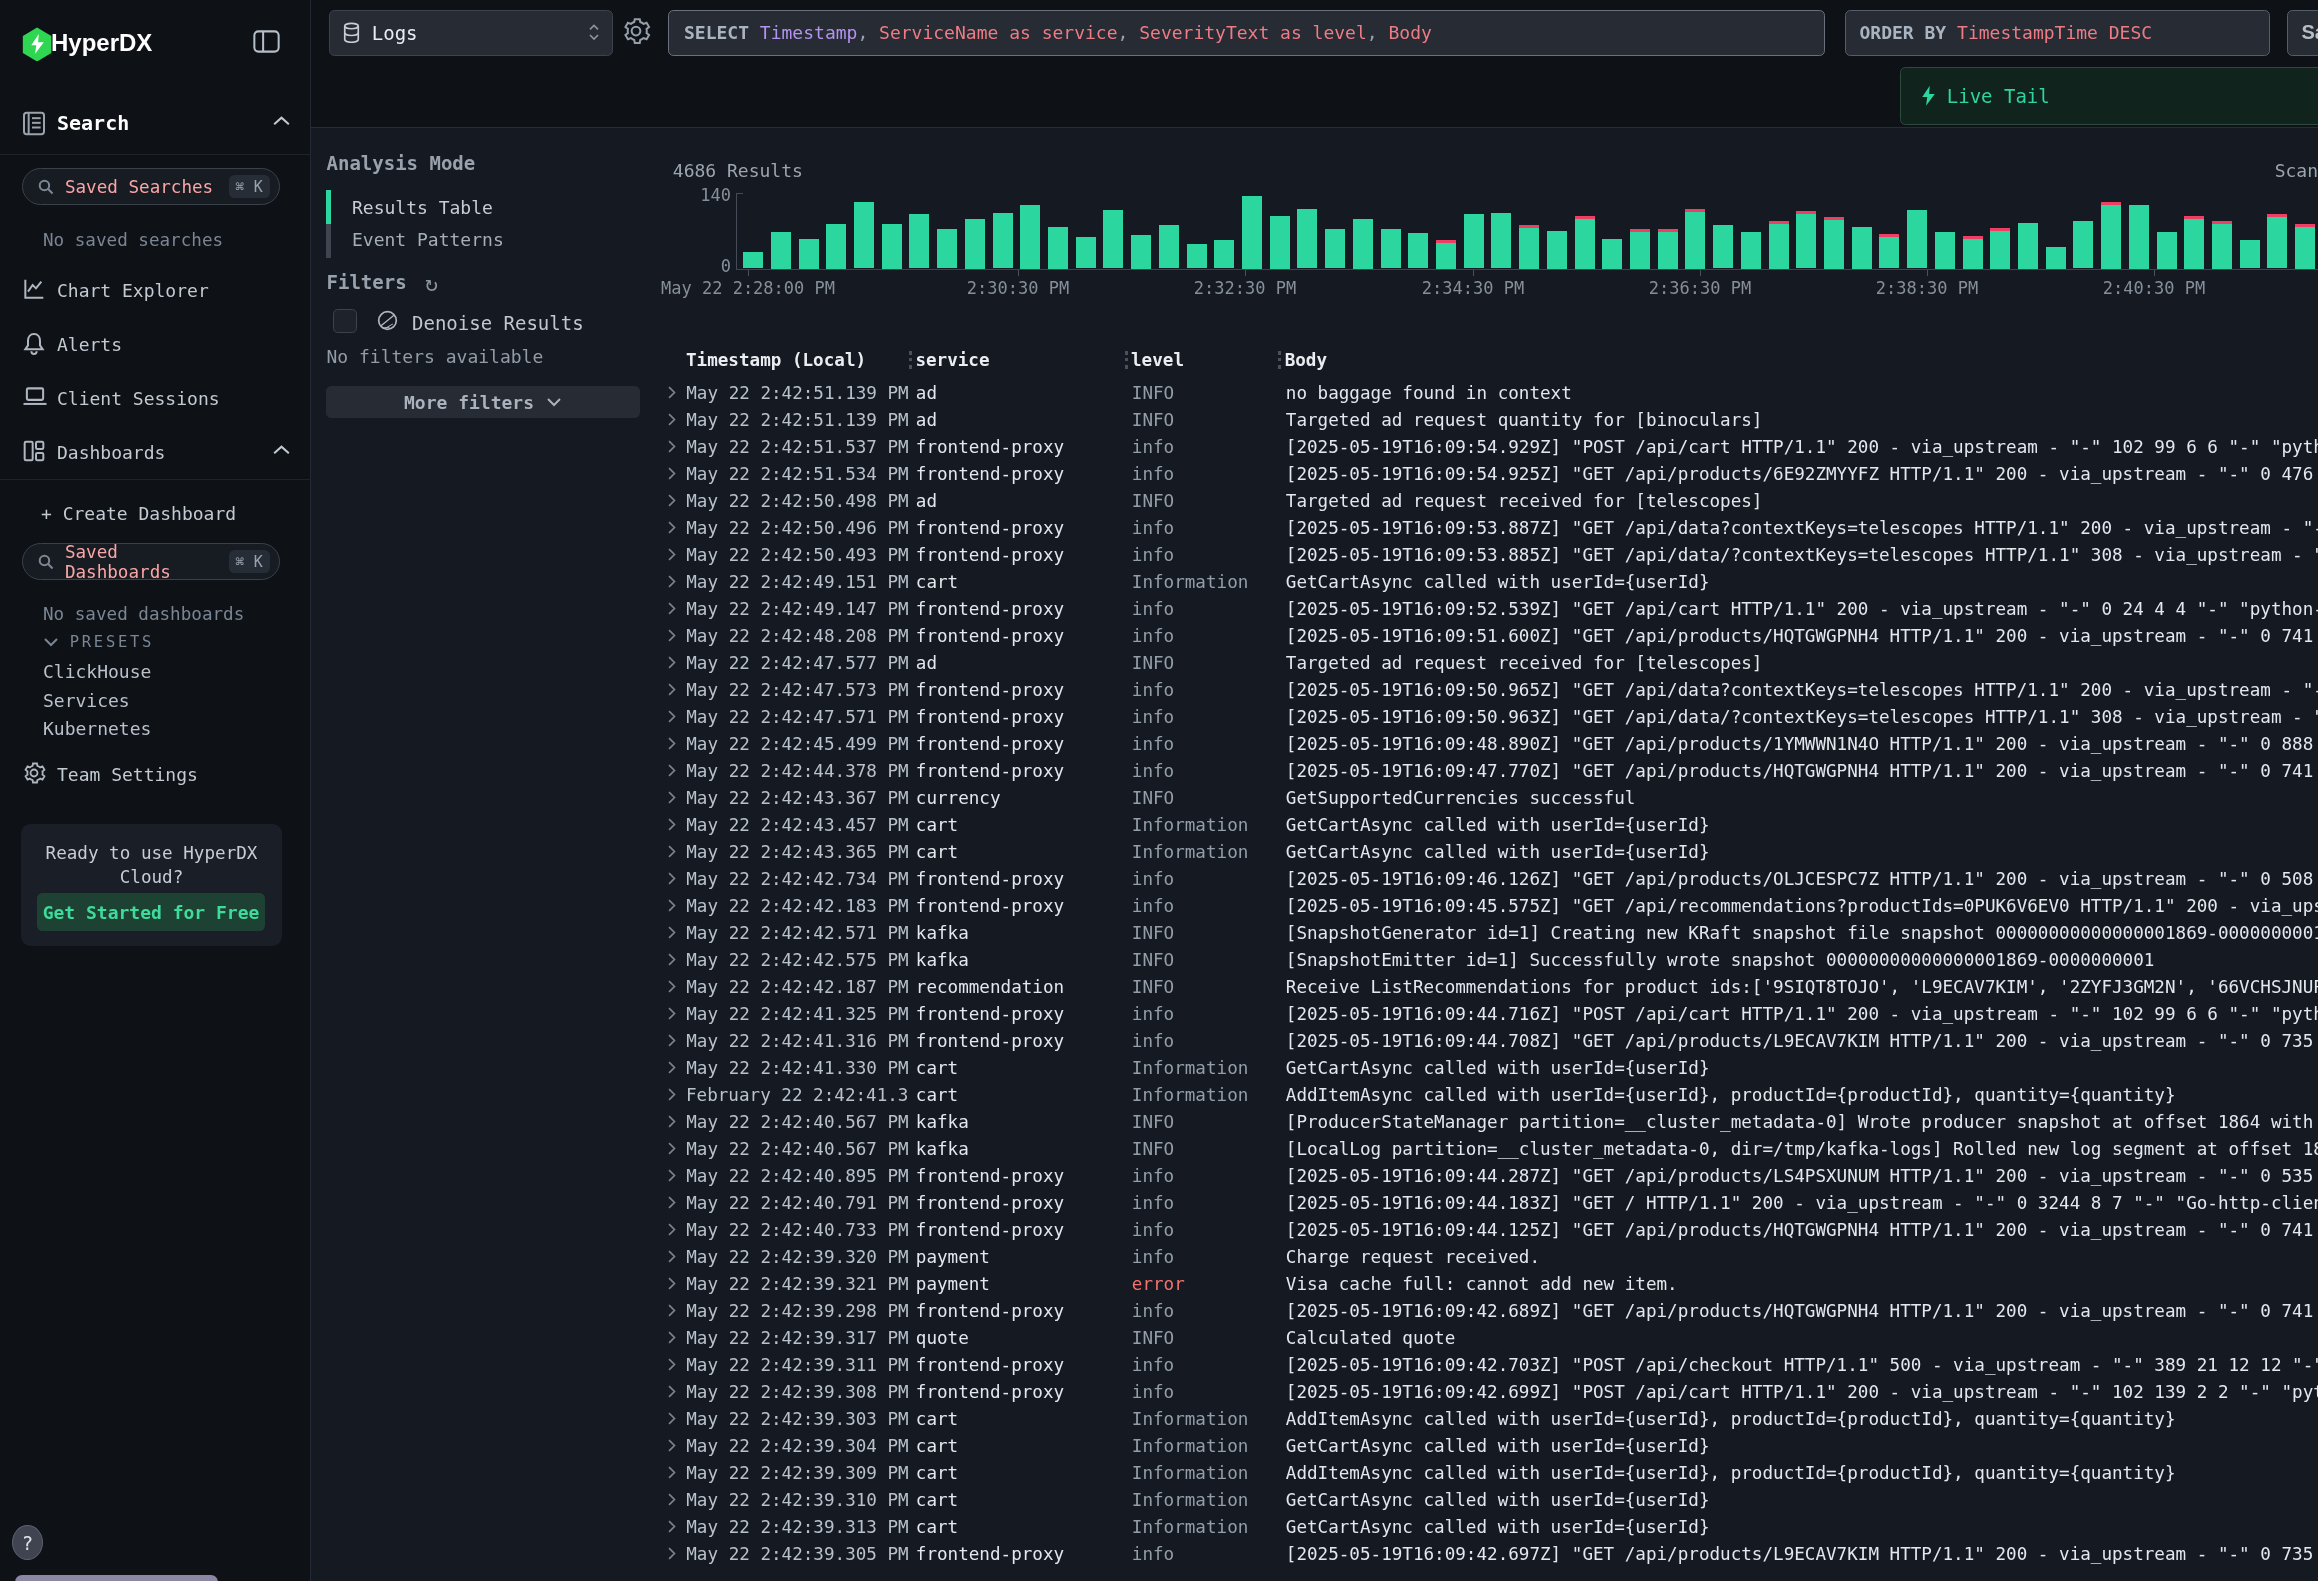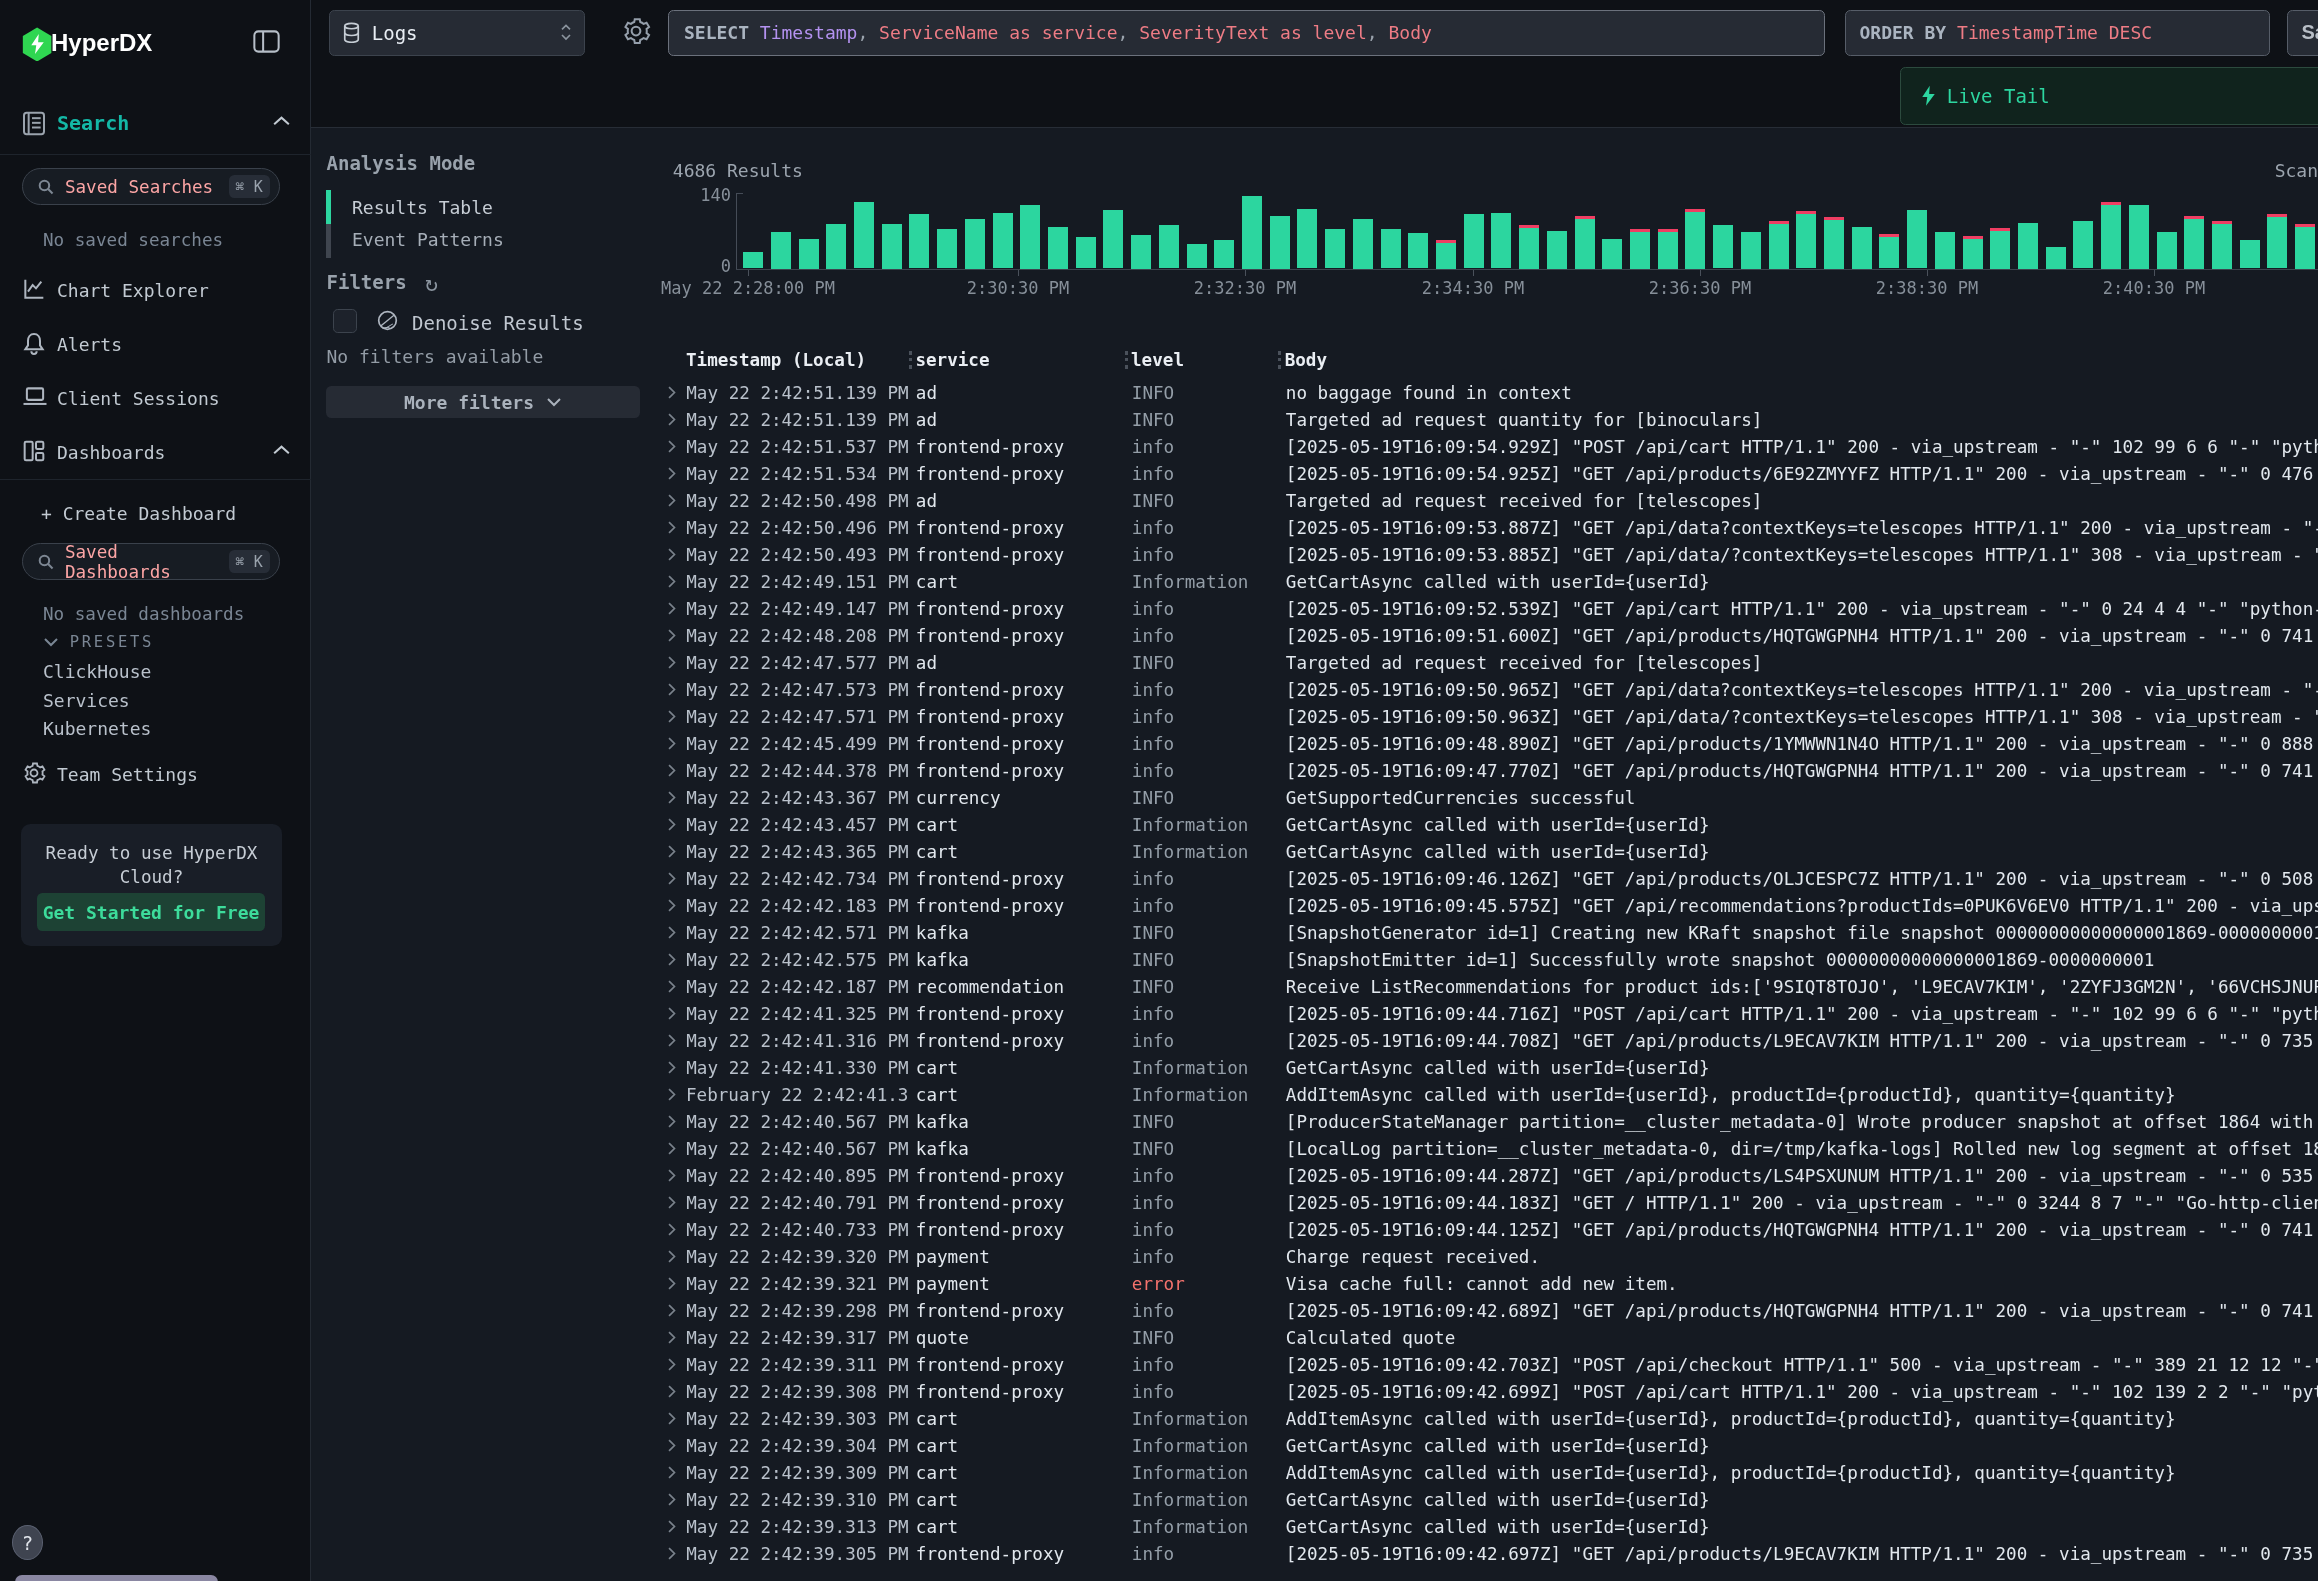--- a/index.html
+++ b/index.html
@@ -7,21 +7,21 @@
   body { position:relative; background:#151a22; font-family:"DejaVu Sans Mono","Liberation Mono",monospace; color:#dbe2ea; }
 
   
   .sidebar { position:absolute; left:0; top:0; width:311px; height:1582px; background:#0e1116; border-right:1.4px solid #242a33; z-index:5; }
   .logo-row { position:absolute; left:0; top:26px; width:311px; height:35px; }
   .logo-hex { position:absolute; left:21.6px; top:1.4px; width:31px; height:34px; background:#2fd651; clip-path:polygon(50% 0,96% 25%,96% 75%,50% 100%,4% 75%,4% 25%); display:flex; align-items:center; justify-content:center; }
   .logo-text { position:absolute; left:51px; top:2.7px; font-family:"Liberation Sans",sans-serif; font-weight:bold; font-size:24px; color:#ffffff; }
   .panel-toggle { position:absolute; right:31px; top:4px; width:27px; height:23px; color:#b6bec8; cursor:pointer; }
   .sect-head { position:absolute; left:0; width:311px; height:41px; }
   .sect-icon { position:absolute; left:21.6px; top:0px; color:#9aa3ad; }
-  .sect-label { position:absolute; left:57px; top:1.4px; font-size:20px; font-weight:bold; color:#14b8a6; }
+  .sect-label { position:absolute; left:57px; top:1.4px; font-size:20px; font-weight:bold; color:#ffffff; }
   .sect-chevron { position:absolute; right:20px; top:5.4px; color:#c2cad2; }
   .side-sep { position:absolute; left:0; width:311px; border-top:1.4px solid #1e242c; }
   .pill { position:absolute; left:22px; width:258px; height:37px; background:#171c23; border:1.4px solid #3a414b; border-radius:19px; display:flex; align-items:center; padding:0 9.5px 0 13.5px; cursor:pointer; }
   .pill .mag { color:#7d8793; margin-right:10.8px; }
   .pill .ph { font-size:17.6px; color:#fca5a5; flex:1; }
   .kbd { background:#272d37; border-radius:5.4px; color:#9aa3ad; font-size:15px; padding:2.7px 6.8px; }
   .muted-line { position:absolute; left:43px; font-size:17.6px; color:#7a8694; }
   .nav-item { position:absolute; left:0; width:311px; height:39px; cursor:pointer; }
   .nav-item .nicon { position:absolute; left:22px; top:4.7px; color:#aeb6c0; }
   .nav-item .nlabel { position:absolute; left:57px; top:8px; font-size:18px; color:#c2cad2; }
@@ -31,21 +31,21 @@
   .promo { position:absolute; left:21px; top:824px; width:261px; height:122px; background:#191e27; border-radius:9.5px; }
   .promo .p1 { position:absolute; top:19px; width:100%; text-align:center; font-size:17.6px; color:#c6cdd5; }
   .promo .p2 { position:absolute; top:43px; width:100%; text-align:center; font-size:17.6px; color:#c6cdd5; }
   .promo-btn { position:absolute; left:16px; top:69px; width:228px; height:38px; background:#1d4234; border-radius:5.4px; font-size:18px; font-weight:bold; color:#3ddc9b; display:flex; align-items:center; justify-content:center; cursor:pointer; }
   .help-circle { position:absolute; left:12px; top:1525px; width:31px; height:35px; background:#3f4450; border:1.4px solid #5a6070; border-radius:50%; display:flex; align-items:center; justify-content:center; font-size:19px; color:#e0e4ea; cursor:pointer; }
   .chat-sliver { position:absolute; left:15px; top:1575px; width:203px; height:6.8px; background:#8a87a2; border-radius:9.5px 9.5px 0 0; }
 
   
   .topbar { position:absolute; left:311px; top:0; width:2008px; height:128px; background:#0e1116; border-bottom:1.4px solid #272d36; z-index:4; }
   .box { position:absolute; background:#262b34; border:1.4px solid #3c434d; border-radius:5.4px; display:flex; align-items:center; }
-  .src-select { left:18px; top:9.5px; width:256px; height:46px; padding:8px 12px; cursor:pointer; }
+  .src-select { left:18px; top:9.5px; width:284px; height:46px; padding:8px 12px; cursor:pointer; }
   .src-select .dbi { color:#c6cdd5; margin-right:10.8px; }
   .src-select .slabel { font-size:19px; color:#e8edf3; flex:1; }
   .updown { display:flex; flex-direction:column; gap:1.4px; color:#8b949e; }
   .gear-btn { position:absolute; left:310px; top:16px; width:32px; height:32px; color:#959fab; cursor:pointer; }
   .sql-box { left:357px; top:9.5px; width:1157px; height:46px; padding:0 15px; border-color:#6b717c; cursor:text; }
   .order-box { left:1534px; top:9.5px; width:425px; height:46px; padding:0 13.5px; border-color:#565d68; cursor:text; }
   .qtext { font-size:18px; white-space:nowrap; overflow:hidden; }
   .tok-kw { color:#aab4c0; font-weight:bold; }
   .tok-purple { color:#b492f0; }
   .tok-pink { color:#ee7c85; }

